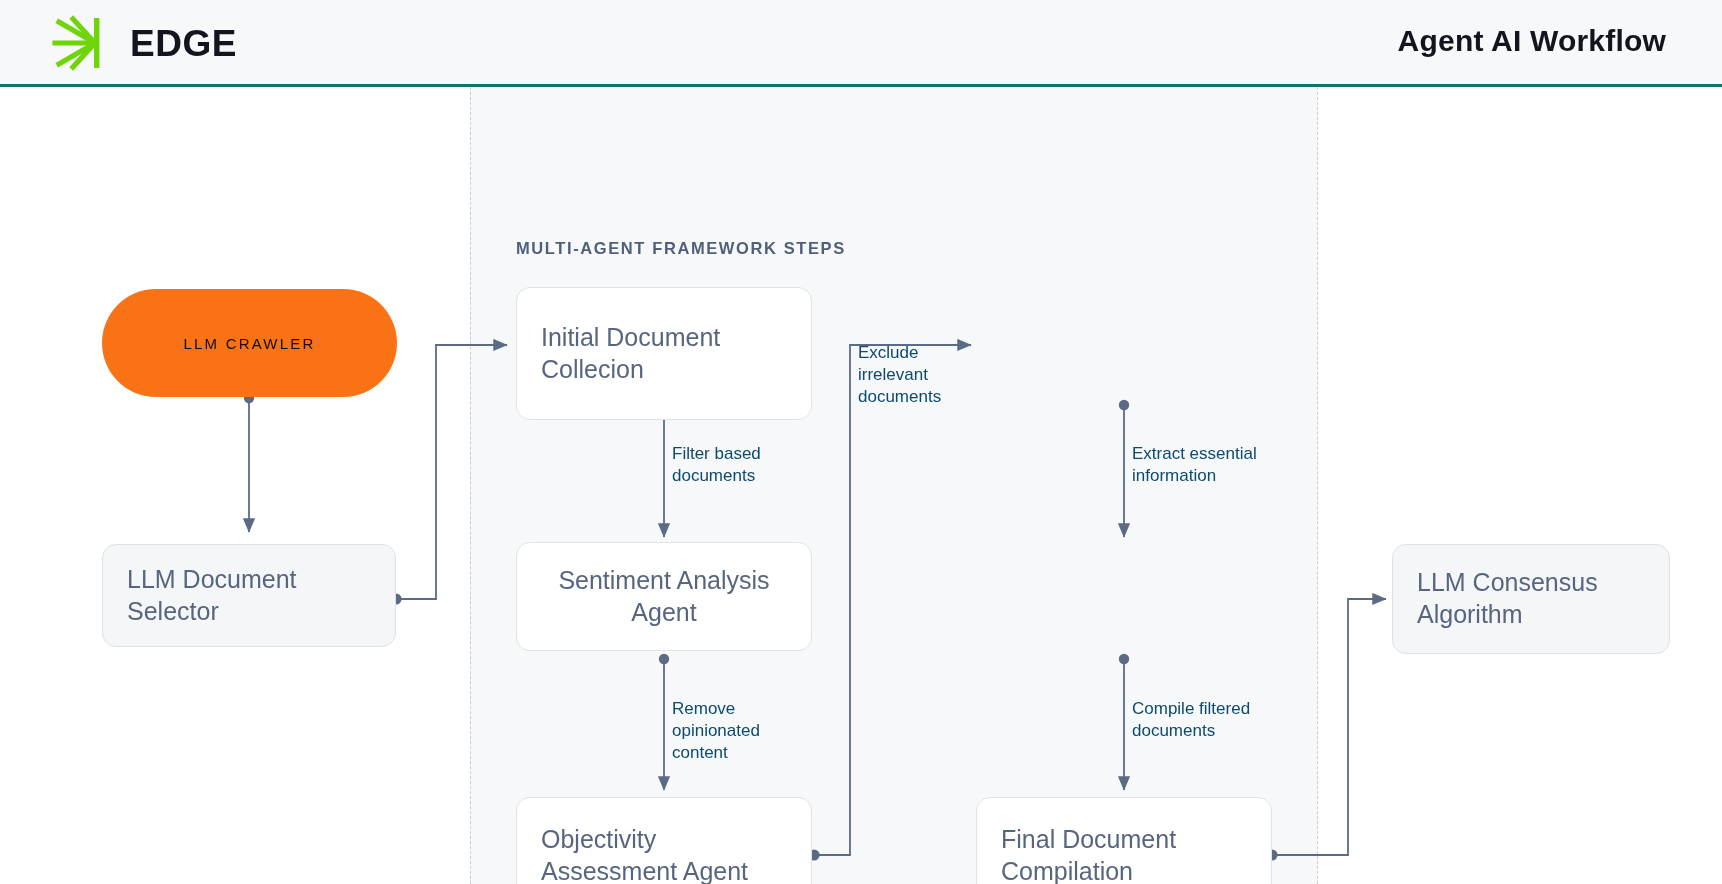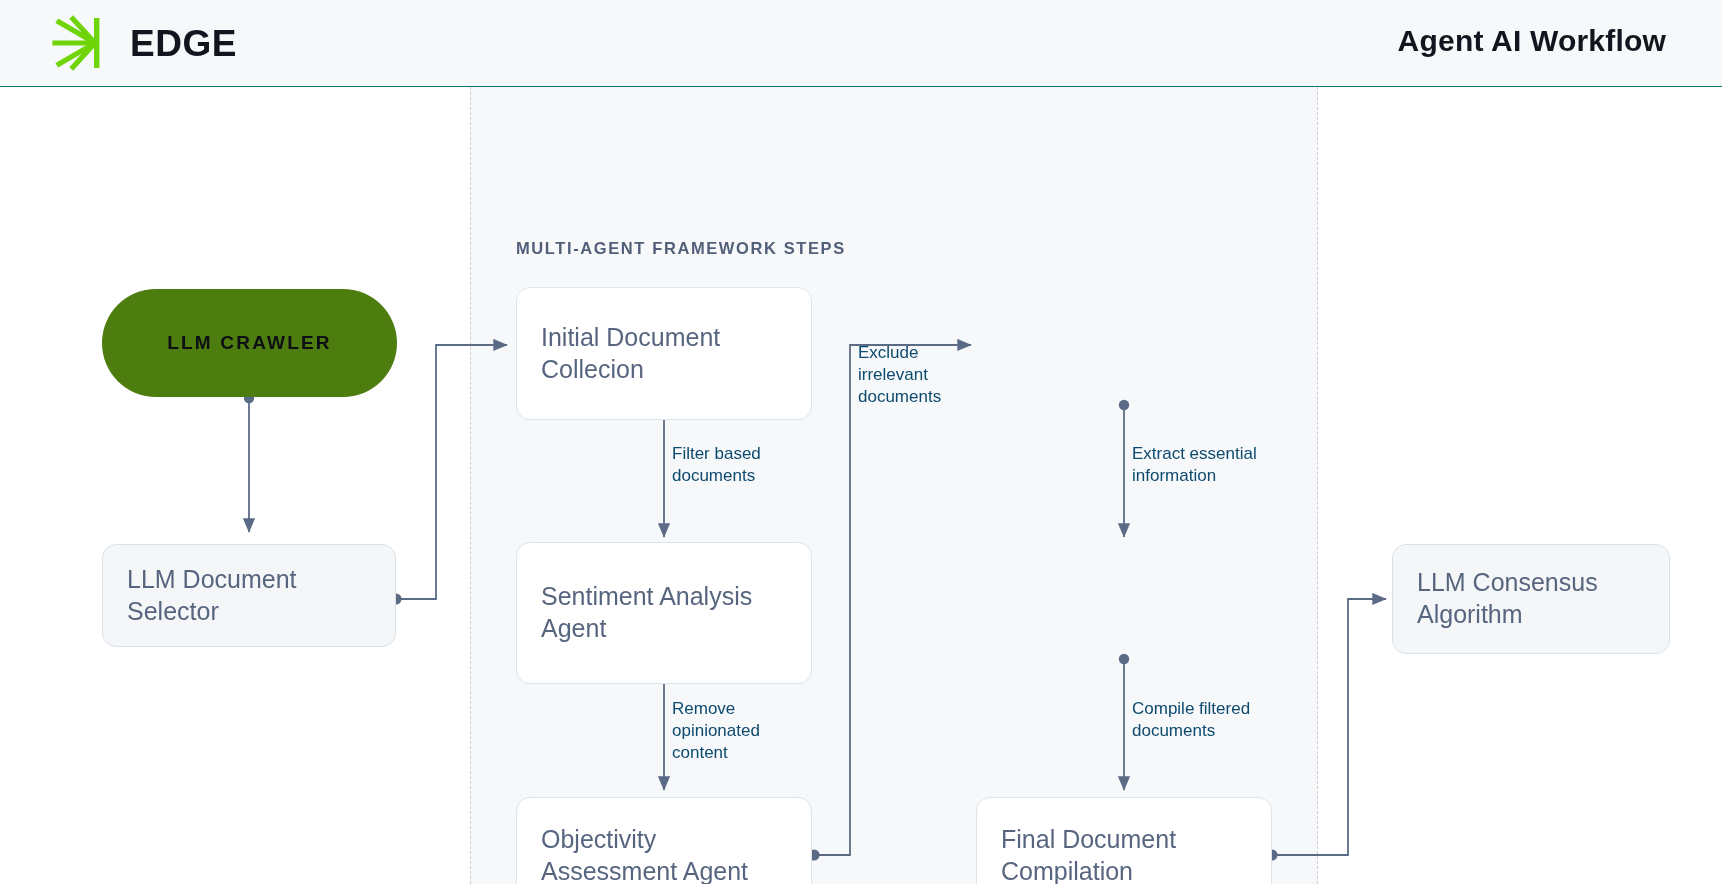--- a/index.html
+++ b/index.html
@@ -9,21 +9,21 @@
     background: #ffffff;
     overflow: hidden;
   }
   #root { position: relative; width: 1722px; height: 884px; background: #ffffff; }
 
   
   .header {
     position: absolute; left: 0; top: 0;
     width: 1722px; height: 87px;
     background: #f7f8fa;
-    border-bottom: 1px solid #0f766e;
+    border-bottom: 3px solid #0f766e;
   }
   .brand { position: absolute; left: 50px; top: 12px; display: flex; align-items: center; gap: 18px; }
   .logo { width: 62px; height: 62px; display: block; }
   .brand-name {
     font-size: 37px; font-weight: 700; color: #12151d;
     letter-spacing: 0.5px; line-height: 1;
     font-family: "Liberation Sans", sans-serif;
   }
   .page-title {
     position: absolute; right: 56px; top: 24px;
@@ -63,26 +63,26 @@
     line-height: 1.27;
     color: #57657f;
     font-family: "Liberation Sans", sans-serif;
     font-weight: 400;
   }
   .node.white { background: #ffffff; border: 1.5px solid #dde4ea; }
   .node.gray  { background: #f4f6f8; border: 1.5px solid #dae2e9; }
 
   .pill {
     position: absolute;
-    background: #4d7c0f;
+    background: #f97316;
     border-radius: 58px;
     display: flex; align-items: center; justify-content: center;
     color: #0d0f14;
-    font-size: 19px;
-    font-weight: 700;
+    font-size: 15px;
+    font-weight: 400;
     letter-spacing: 2.2px;
     font-family: "Liberation Sans", sans-serif;
   }
 
   
   .edge-label {
     position: absolute;
     font-size: 17px;
     line-height: 1.3;
     color: #0c4a6e;
@@ -174,21 +174,21 @@
     </div>
 
     <div class="node gray" style="left:54px; top:457px; width:294px; height:103px;">
       <span>LLM Document Selector</span>
     </div>
 
     <div class="node white" style="left:468px; top:200px; width:296px; height:133px;">
       <span>Initial Document Collecion</span>
     </div>
 
-    <div class="node white" style="left:468px; top:455px; width:296px; height:142px;">
+    <div class="node white" style="left:468px; top:455px; width:296px; height:109px;text-align:center;">
       <span>Sentiment Analysis Agent</span>
     </div>
 
     <div class="node white" style="left:468px; top:710px; width:296px; height:117px;">
       <span>Objectivity Assessment Agent</span>
     </div>
 
 
 
     <div class="node white" style="left:928px; top:710px; width:296px; height:117px;">

